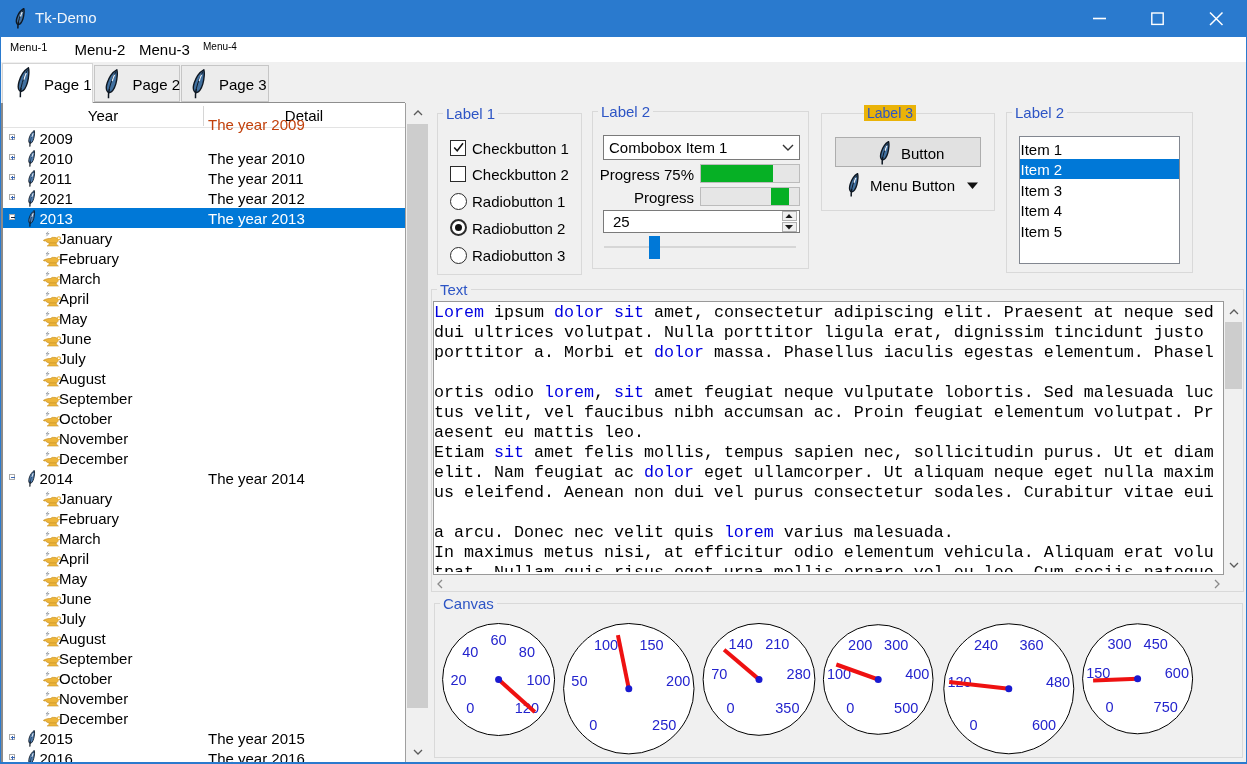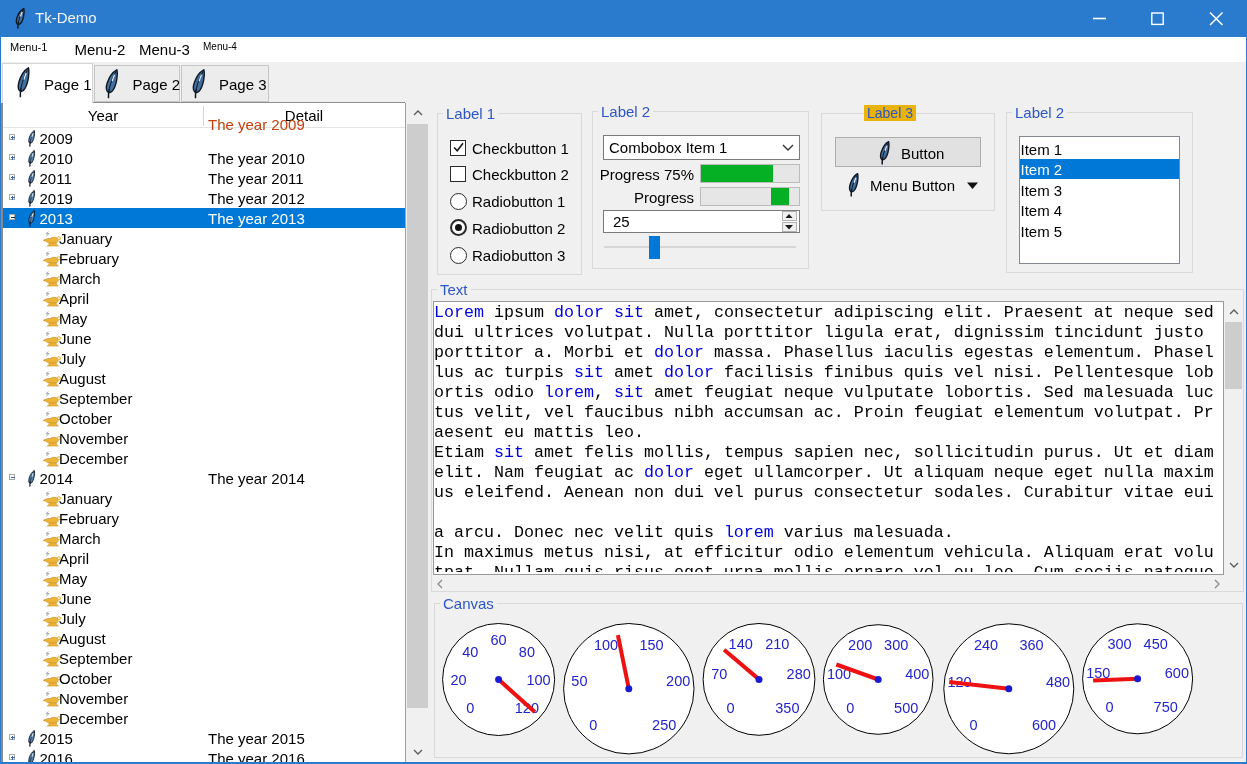--- a/index.html
+++ b/index.html
@@ -92,21 +92,21 @@
       <use href="#feather-s"></use>
     </svg>
 <div class="a" style="left:36.5px;top:67px;color:#000">2011</div>
 <div class="a" style="left:205px;top:67px;color:#000">The year 2011</div>
 <div class="a" style="left:6px;top:91px;width:5.5px;height:5.5px;background:#fdfdfd;border:1px solid #a9a9a9;"></div>
     <div class="a" style="left:7.7px;top:94.2px;width:4px;height:1px;background:#3b67b4"></div>
     <div class="a" style="left:9.2px;top:92.7px;width:1px;height:4px;background:#3b67b4"></div>
 <svg class="a" style="left:24px;top:86.5px" width="9" height="17" viewBox="0 0 17 31" preserveAspectRatio="none">
       <use href="#feather-s"></use>
     </svg>
-<div class="a" style="left:36.5px;top:87px;color:#000">2019</div>
+<div class="a" style="left:36.5px;top:87px;color:#000">2021</div>
 <div class="a" style="left:205px;top:87px;color:#000">The year 2012</div>
 <div class="a" style="left:0;top:105px;width:402px;height:20px;background:#0078d7"></div>
 <div class="a" style="left:6px;top:111px;width:5.5px;height:5.5px;background:#fdfdfd;border:1px solid #a9a9a9;"></div>
     <div class="a" style="left:7.7px;top:114.2px;width:4px;height:1px;background:#16233b"></div>
 <svg class="a" style="left:24px;top:106.5px" width="9" height="17" viewBox="0 0 17 31" preserveAspectRatio="none">
       <use href="#feather-s"></use>
     </svg>
 <div class="a" style="left:36.5px;top:107px;color:#fff">2013</div>
 <div class="a" style="left:205px;top:107px;color:#fff">The year 2013</div>
 <svg class="a" style="left:40px;top:127.5px" width="19" height="16" viewBox="0 0 19 16">
@@ -304,21 +304,20 @@
 <div class="a" style="left:1020.5px;top:161.0px;color:#fff">Item 2</div>
 <div class="a" style="left:1020.5px;top:181.5px">Item 3</div>
 <div class="a" style="left:1020.5px;top:202.0px">Item 4</div>
 <div class="a" style="left:1020.5px;top:222.5px">Item 5</div>
 <div class="a" style="left:432.5px;top:301px;width:791px;height:274px;background:#fff;border:1px solid #999;overflow:hidden"></div>
 <div class="a" style="left:433.5px;top:302px;width:789px;height:269.5px;overflow:hidden;font-family:'Liberation Mono',monospace;font-size:16.67px;line-height:20px;white-space:pre">
 <style>.lk{color:#0000e0;}</style>
 <div class="a" style="left:0.5px;top:1px"><span class="lk">Lorem</span> ipsum <span class="lk">dolor</span> <span class="lk">sit</span> amet, consectetur adipiscing elit. Praesent at neque sed</div>
 <div class="a" style="left:0.5px;top:21px">dui ultrices volutpat. Nulla porttitor ligula erat, dignissim tincidunt justo</div>
 <div class="a" style="left:0.5px;top:41px">porttitor a. Morbi et <span class="lk">dolor</span> massa. Phasellus iaculis egestas elementum. Phasel</div>
-<div class="a" style="left:0.5px;top:61px">lus ac turpis <span class="lk">sit</span> amet <span class="lk">dolor</span> facilisis finibus quis vel nisi. Pellentesque lob</div>
 <div class="a" style="left:0.5px;top:81px">ortis odio <span class="lk">lorem</span>, <span class="lk">sit</span> amet feugiat neque vulputate lobortis. Sed malesuada luc</div>
 <div class="a" style="left:0.5px;top:101px">tus velit, vel faucibus nibh accumsan ac. Proin feugiat elementum volutpat. Pr</div>
 <div class="a" style="left:0.5px;top:121px">aesent eu mattis leo.</div>
 <div class="a" style="left:0.5px;top:141px">Etiam <span class="lk">sit</span> amet felis mollis, tempus sapien nec, sollicitudin purus. Ut et diam</div>
 <div class="a" style="left:0.5px;top:161px">elit. Nam feugiat ac <span class="lk">dolor</span> eget ullamcorper. Ut aliquam neque eget nulla maxim</div>
 <div class="a" style="left:0.5px;top:181px">us eleifend. Aenean non dui vel purus consectetur sodales. Curabitur vitae eui</div>
 <div class="a" style="left:0.5px;top:221px">a arcu. Donec nec velit quis <span class="lk">lorem</span> varius malesuada.</div>
 <div class="a" style="left:0.5px;top:241px">In maximus metus nisi, at efficitur odio elementum vehicula. Aliquam erat volu</div>
 <div class="a" style="left:0.5px;top:261px">tpat. Nullam quis risus eget urna mollis ornare vel eu leo. Cum sociis natoque</div>
 </div>

